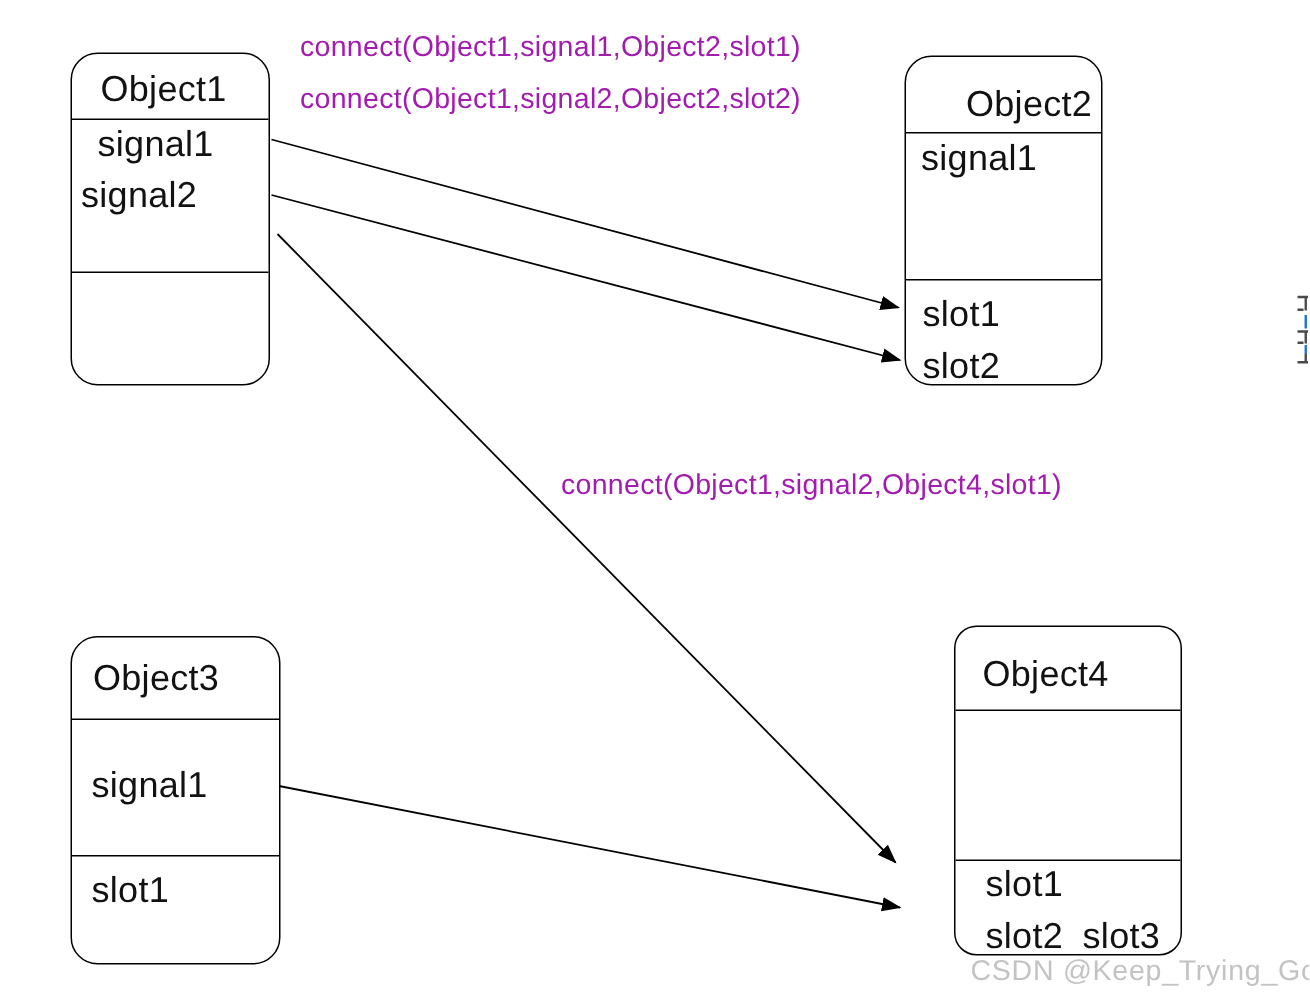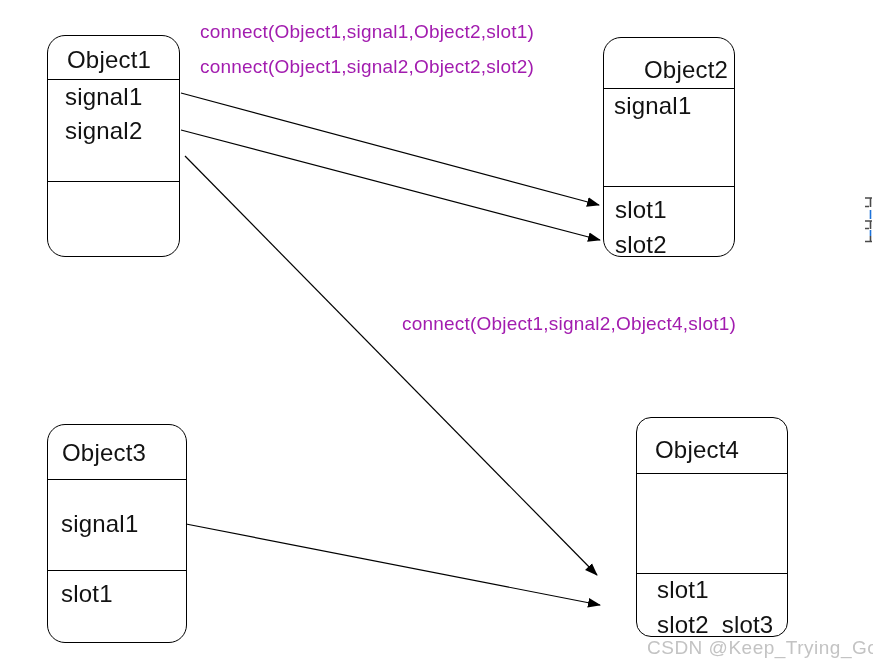--- a/index.html
+++ b/index.html
@@ -55,21 +55,21 @@
 </style>
 </head>
 <body>
 
 <div id="canvas">
 
   <div class="obj" style="left:47px;top:35px;width:133px;height:222px;">
     <span class="lbl" style="left:19px;top:13px;">Object1</span>
     <div class="divider" style="top:43px;"></div>
     <span class="lbl" style="left:17px;top:50px;">signal1</span>
-    <span class="lbl" style="left:17px;top:84px;">signal2</span>
+    <span class="lbl" style="left:6px;top:84px;">signal2</span>
     <div class="divider" style="top:145px;"></div>
   </div>
 
   <div class="obj" style="left:603px;top:37px;width:132px;height:220px;">
     <span class="lbl" style="left:12px;top:21px;margin-left:28px;">Object2</span>
     <div class="divider" style="top:50px;"></div>
     <span class="lbl" style="left:10px;top:57px;">signal1</span>
     <div class="divider" style="top:148px;"></div>
     <span class="lbl" style="left:11px;top:161px;">slot1</span>
     <span class="lbl" style="left:11px;top:196px;">slot2</span>
@@ -89,21 +89,21 @@
     <div class="divider" style="top:155px;"></div>
     <span class="lbl" style="left:20px;top:161px;">slot1</span>
     <div class="lbl slots-row" style="left:20px;top:196px;">
       <span>slot2</span>
       <span>slot3</span>
     </div>
   </div>
 
   <span class="connect-label" style="left:200px;top:21px;">connect(Object1,signal1,Object2,slot1)</span>
   <span class="connect-label" style="left:200px;top:56px;">connect(Object1,signal2,Object2,slot2)</span>
-  <span class="connect-label" style="left:374px;top:313px;margin-left:28px;">connect(Object1,signal2,Object4,slot1)</span>
+  <span class="connect-label" style="left:374px;top:313px;">connect(Object1,signal2,Object4,slot1)</span>
 
   <span id="watermark">CSDN @Keep_Trying_Go</span>
 
   <svg id="arrow-layer" width="873" height="665" viewBox="0 0 873 665">
     <defs>
       <marker id="ah" markerWidth="14" markerHeight="12" refX="12" refY="5.5" orient="auto" markerUnits="userSpaceOnUse">
         <path d="M0,0.8 L13,5.5 L0,10.4 z" fill="#000"></path>
       </marker>
     </defs>
     <line x1="181" y1="93" x2="599" y2="205" stroke="#000" stroke-width="1.2" marker-end="url(#ah)"></line>

